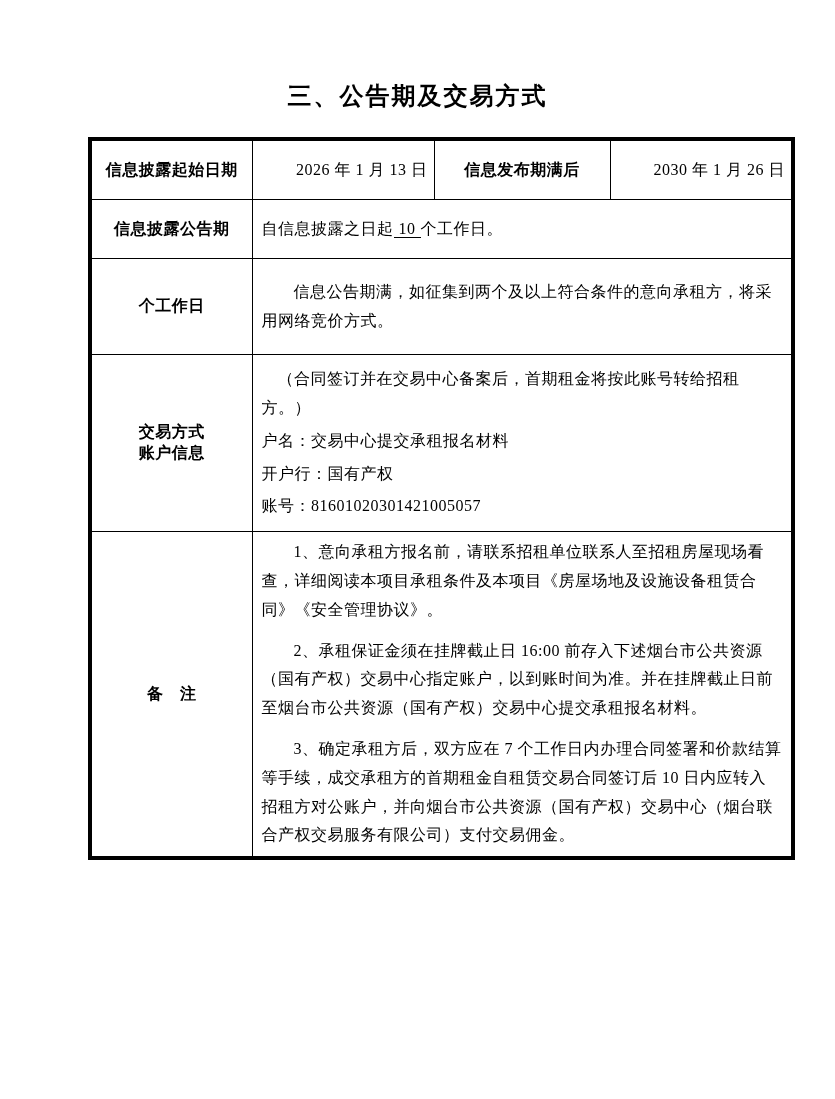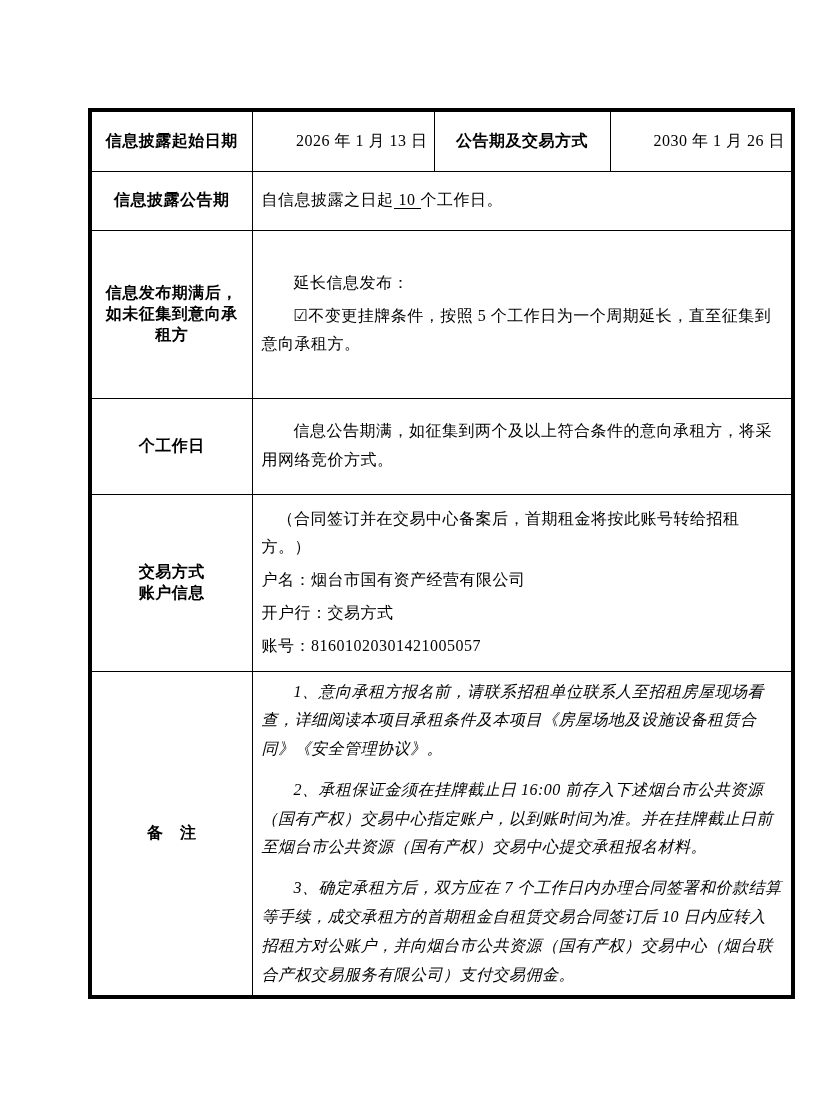--- a/index.html
+++ b/index.html
@@ -61,21 +61,20 @@
   }
   .preline { white-space: pre-line; }
   .center-text { text-align: center; }
   .indent { text-indent: 2em; }
   .indent-small { text-indent: 1em; }
   .content-cell p {
     margin: 4px 0;
   }
   .remarks-cell p {
     margin: 0 0 12px 0;
-    font-style: italic;
   }
   .remarks-cell p:last-child { margin-bottom: 0; }
   .underline-num {
     text-decoration: none;
     border-bottom: 1px solid #000;
     padding: 0 5px;
   }
   .checkbox-glyph {
     font-family: "DejaVu Sans", sans-serif;
     font-size: 16px;
@@ -86,66 +85,58 @@
   tr.r3 { height: 168px; }
   tr.r4 { height: 96px; }
   tr.r5 { height: 177px; }
   tr.r6 { height: 322px; }
 </style>
 </head>
 <body>
 
 <div class="page">
 
+  <h1 class="doc-title">三、公告期及交易方式</h1>
 
   <table class="main-table">
     <colgroup>
       <col style="width:162px">
       <col style="width:182px">
       <col style="width:176px">
       <col style="width:183px">
     </colgroup>
 
     <tbody>
         <tr class="r1">
       <th class="label-cell">信息披露起始日期</th>
       <td class="value-cell">2026 年 1 月 13 日</td>
-      <th class="label-cell">公告期及交易方式</th>
+      <th class="label-cell">信息发布期满后</th>
       <td class="value-cell">2030 年 1 月 26 日</td>
     </tr>
 
     <tr class="r2">
       <th class="label-cell">信息披露公告期</th>
       <td class="content-cell center-text" colspan="3"><span>自信息披露之日起</span><span class="underline-num">10</span><span>个工作日。</span></td>
     </tr>
 
-    <tr class="r3">
-      <th class="label-cell preline">信息发布期满后，
-如未征集到意向承
-租方</th>
-      <td class="content-cell" colspan="3">
-        <p class="indent">延长信息发布：</p>
-        <p class="indent"><span class="checkbox-glyph">☑</span><span>不变更挂牌条件，按照 5 个工作日为一个周期延长，直至征集到意向承租方。</span></p>
-      </td>
-    </tr>
 
     <tr class="r4">
       <th class="label-cell">个工作日</th>
       <td class="content-cell" colspan="3">
         <p class="indent">信息公告期满，如征集到两个及以上符合条件的意向承租方，将采用网络竞价方式。</p>
       </td>
     </tr>
 
     <tr class="r5">
       <th class="label-cell preline">交易方式
 账户信息</th>
       <td class="content-cell" colspan="3">
         <p class="indent-small">（合同签订并在交易中心备案后，首期租金将按此账号转给招租方。）</p>
-        <p>户名：烟台市国有资产经营有限公司</p>
-        <p>开户行：交易方式</p>
+        <p>户名：交易中心提交承租报名材料</p>
+        <p>开户行：国有产权</p>
         <p>账号：81601020301421005057</p>
       </td>
     </tr>
 
     <tr class="r6">
       <th class="label-cell">备　注</th>
       <td class="content-cell remarks-cell" colspan="3">
         <p class="indent">1、意向承租方报名前，请联系招租单位联系人至招租房屋现场看查，详细阅读本项目承租条件及本项目《房屋场地及设施设备租赁合同》《安全管理协议》。</p>
         <p class="indent">2、承租保证金须在挂牌截止日 16:00 前存入下述烟台市公共资源（国有产权）交易中心指定账户，以到账时间为准。并在挂牌截止日前至烟台市公共资源（国有产权）交易中心提交承租报名材料。</p>
         <p class="indent">3、确定承租方后，双方应在 7 个工作日内办理合同签署和价款结算等手续，成交承租方的首期租金自租赁交易合同签订后 10 日内应转入招租方对公账户，并向烟台市公共资源（国有产权）交易中心（烟台联合产权交易服务有限公司）支付交易佣金。</p>

